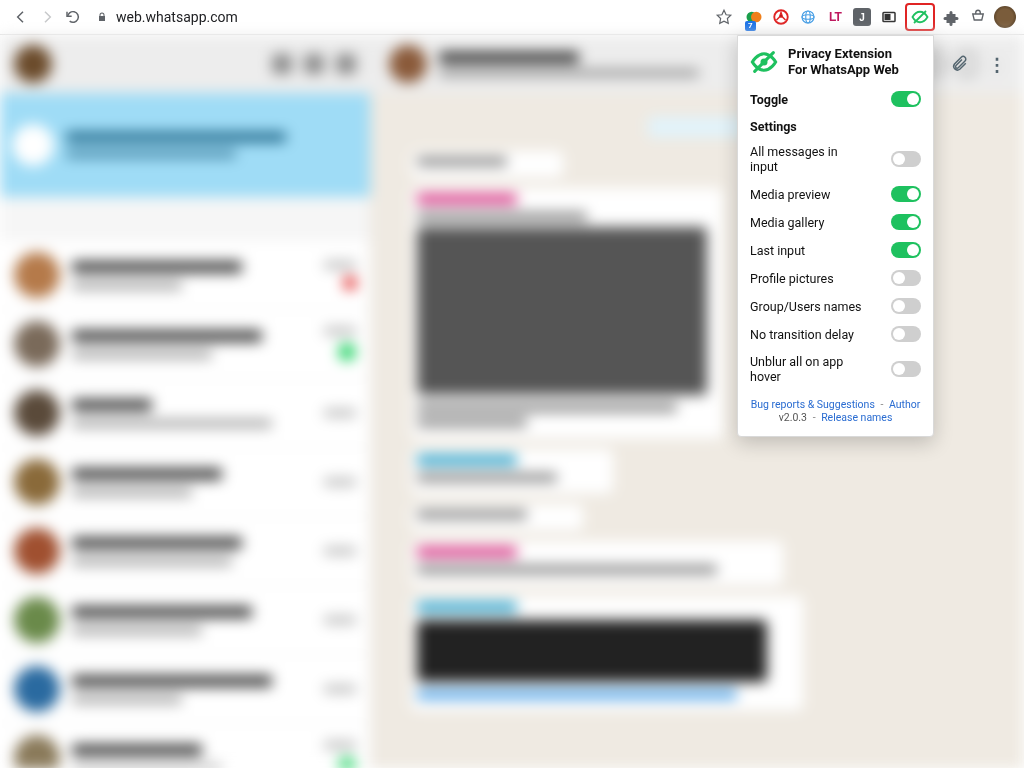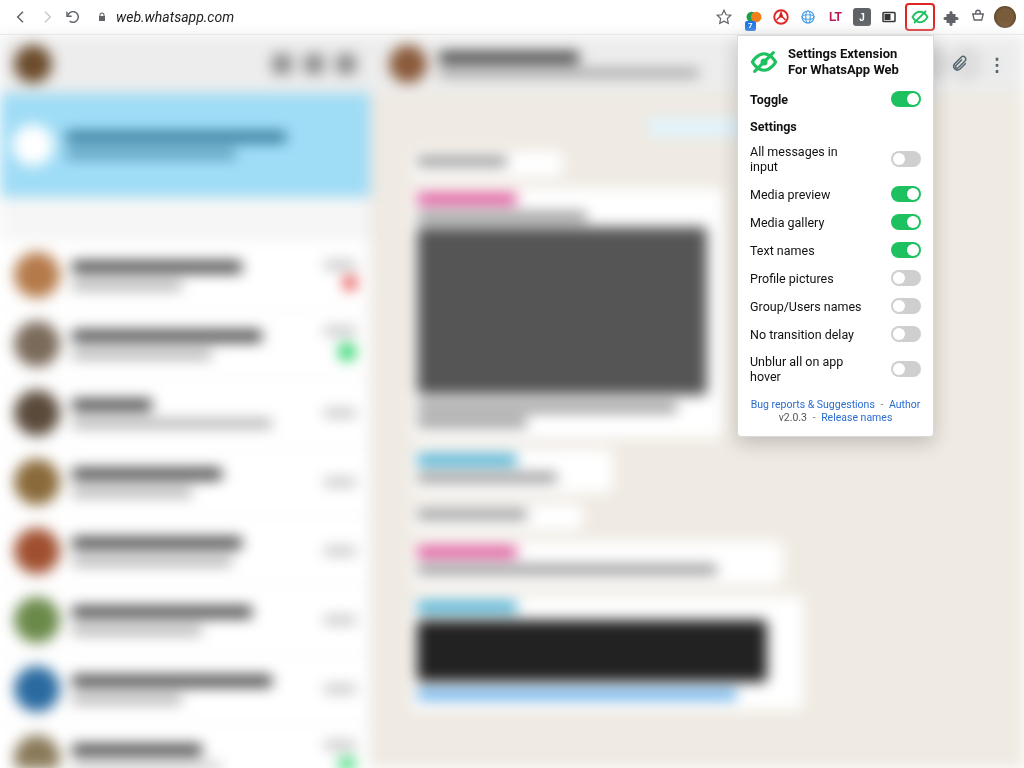--- a/index.html
+++ b/index.html
@@ -1,21 +1,21 @@
 <!DOCTYPE html>
 <html><head>
 <meta charset="utf-8">
 <style>
   html,body{margin:0;padding:0;width:1024px;height:768px;font-family:-apple-system,BlinkMacSystemFont,"Segoe UI",Roboto,Helvetica,Arial,sans-serif;overflow:hidden;background:#fff;}
   
   .toolbar{height:34px;display:flex;align-items:center;padding:0 8px;border-bottom:1px solid #e5e5e5;background:#fff;font-size:14px;color:#5f6368;}
   .toolbar .nav-btn{width:26px;height:26px;display:flex;align-items:center;justify-content:center;border-radius:50%;}
   .toolbar .nav-btn svg{width:16px;height:16px;}
   .toolbar .nav-btn.disabled{opacity:.35;}
-  .omnibox{flex:1;display:flex;align-items:center;margin:0 6px 0 10px;font-style:italic;}
+  .omnibox{flex:1;display:flex;align-items:center;margin:0 6px 0 10px;}
   .omnibox .lock{width:12px;height:14px;margin-right:8px;}
   .omnibox .url{color:#202124;font-size:14px;}
   .omnibox .star{margin-left:auto;margin-right:4px;}
   .ext-row{display:flex;align-items:center;gap:5px;}
   .ext-ic{width:22px;height:22px;display:flex;align-items:center;justify-content:center;border-radius:4px;position:relative;}
   .ext-ic svg,.ext-ic .c{width:18px;height:18px;}
   .ext-ic .badge{position:absolute;bottom:-3px;left:2px;background:#1a73e8;color:#fff;font-size:8px;font-weight:700;line-height:10px;padding:0 3px;border-radius:2px;}
   .ext-highlight{border:2px solid #e02424;padding:1px 2px;}
   .avatar{width:22px;height:22px;border-radius:50%;background:radial-gradient(circle,#7a5c3b 50%,#3a2a17 100%);}
 
@@ -324,21 +324,21 @@
   </div>
 
   <div class="popup">
     <div class="popup-header">
       <svg class="logo" viewBox="0 0 24 24" fill="none" stroke="#1ec15f" stroke-width="2.6" stroke-linecap="round">
           <path d="M2 12s4-7 10-7 10 7 10 7-4 7-10 7S2 12 2 12z"></path>
           <circle cx="12" cy="12" r="3" fill="#1ec15f" stroke="none"></circle>
           <line x1="4" y1="20" x2="20" y2="4"></line>
         </svg>
       <div class="title">
-        <div>Settings Extension</div>
+        <div>Privacy Extension</div>
         <div>For WhatsApp Web</div>
       </div>
     </div>
 
     <div class="setting-row">
       <span class="lbl" style="font-weight:700;">Toggle</span>
       <div class="switch" data-on="true"></div>
     </div>
 
     <div class="popup-section-title">Settings</div>
@@ -350,21 +350,21 @@
         </div>
         <div class="setting-row">
           <span class="lbl">Media preview</span>
           <div class="switch" data-on="true"></div>
         </div>
         <div class="setting-row">
           <span class="lbl">Media gallery</span>
           <div class="switch" data-on="true"></div>
         </div>
         <div class="setting-row">
-          <span class="lbl">Text names</span>
+          <span class="lbl">Last input</span>
           <div class="switch" data-on="true"></div>
         </div>
         <div class="setting-row">
           <span class="lbl">Profile pictures</span>
           <div class="switch" data-on="false"></div>
         </div>
         <div class="setting-row">
           <span class="lbl">Group/Users names</span>
           <div class="switch" data-on="false"></div>
         </div>

